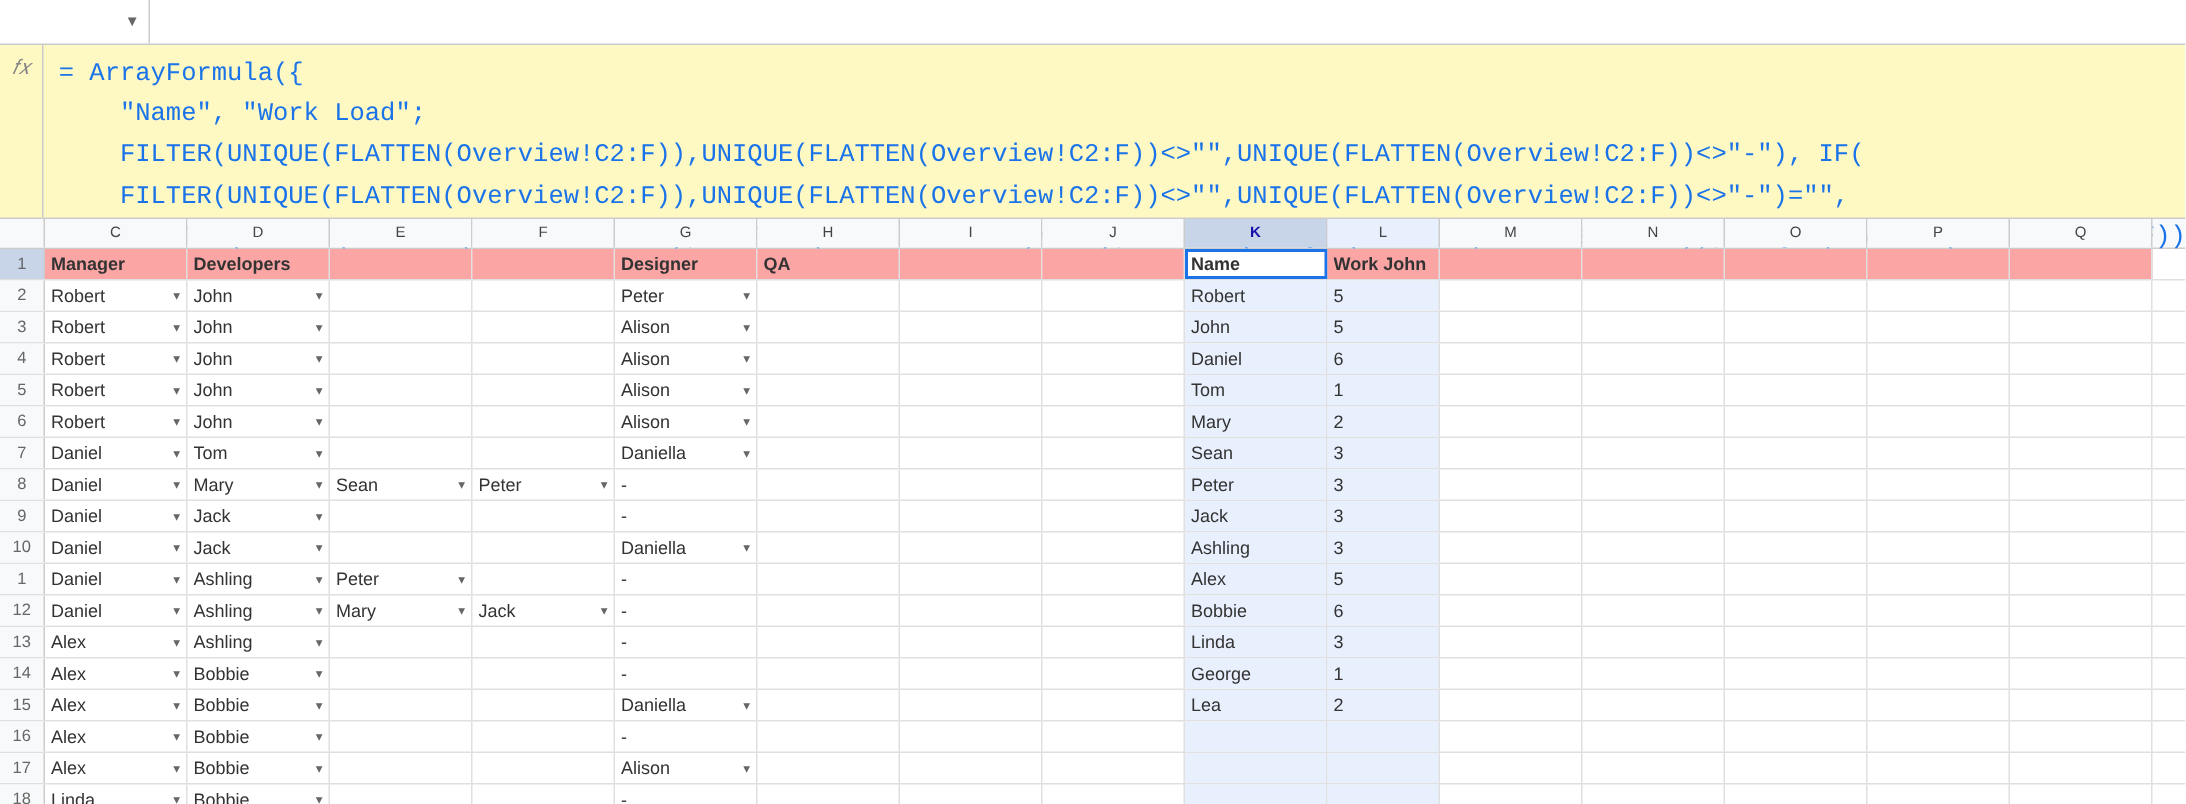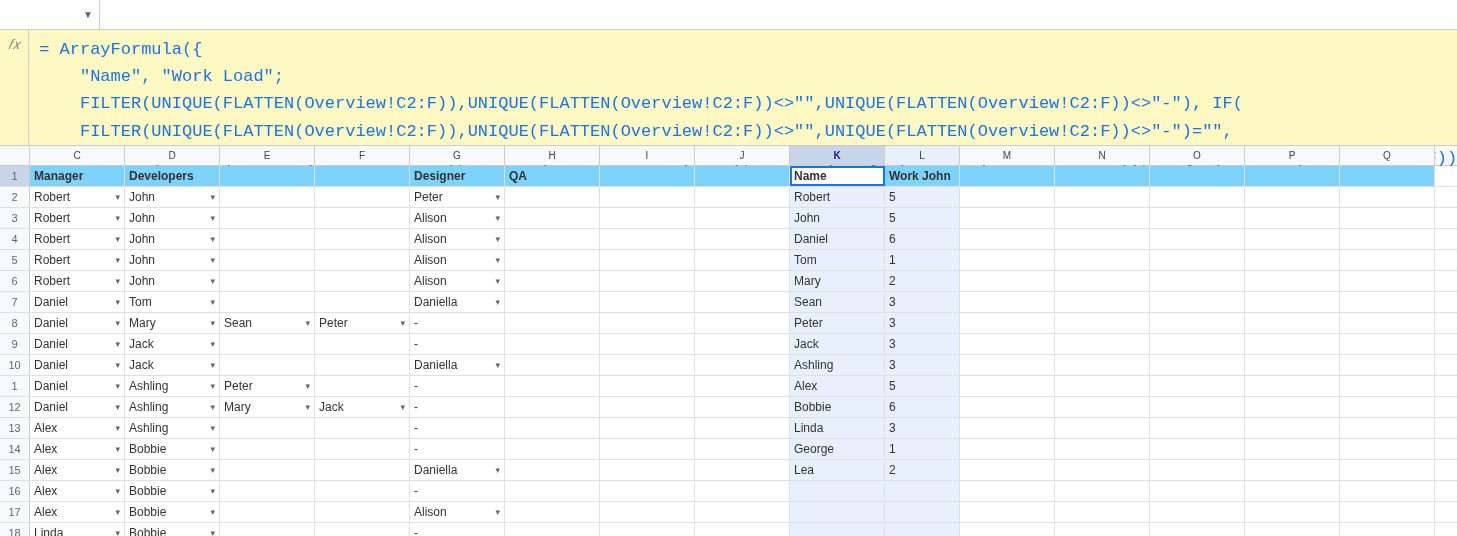--- a/index.html
+++ b/index.html
@@ -116,21 +116,21 @@
       border-right: 1px solid #e0e0e0;
       padding: 0 4px;
       font-size: 12px;
       color: #333;
       overflow: hidden;
       white-space: nowrap;
       flex-shrink: 0;
     }
     .cell.header-row {
       font-weight: bold;
-      background: #7dd3fc;
+      background: #fca5a5;
     }
     .cell.selected-col {
       background: #e8f0fe;
     }
     .cell.selected-cell {
       background: #fff;
       outline: 2px solid #1a73e8;
       outline-offset: -2px;
     }
     .cell .dropdown-arrow {

